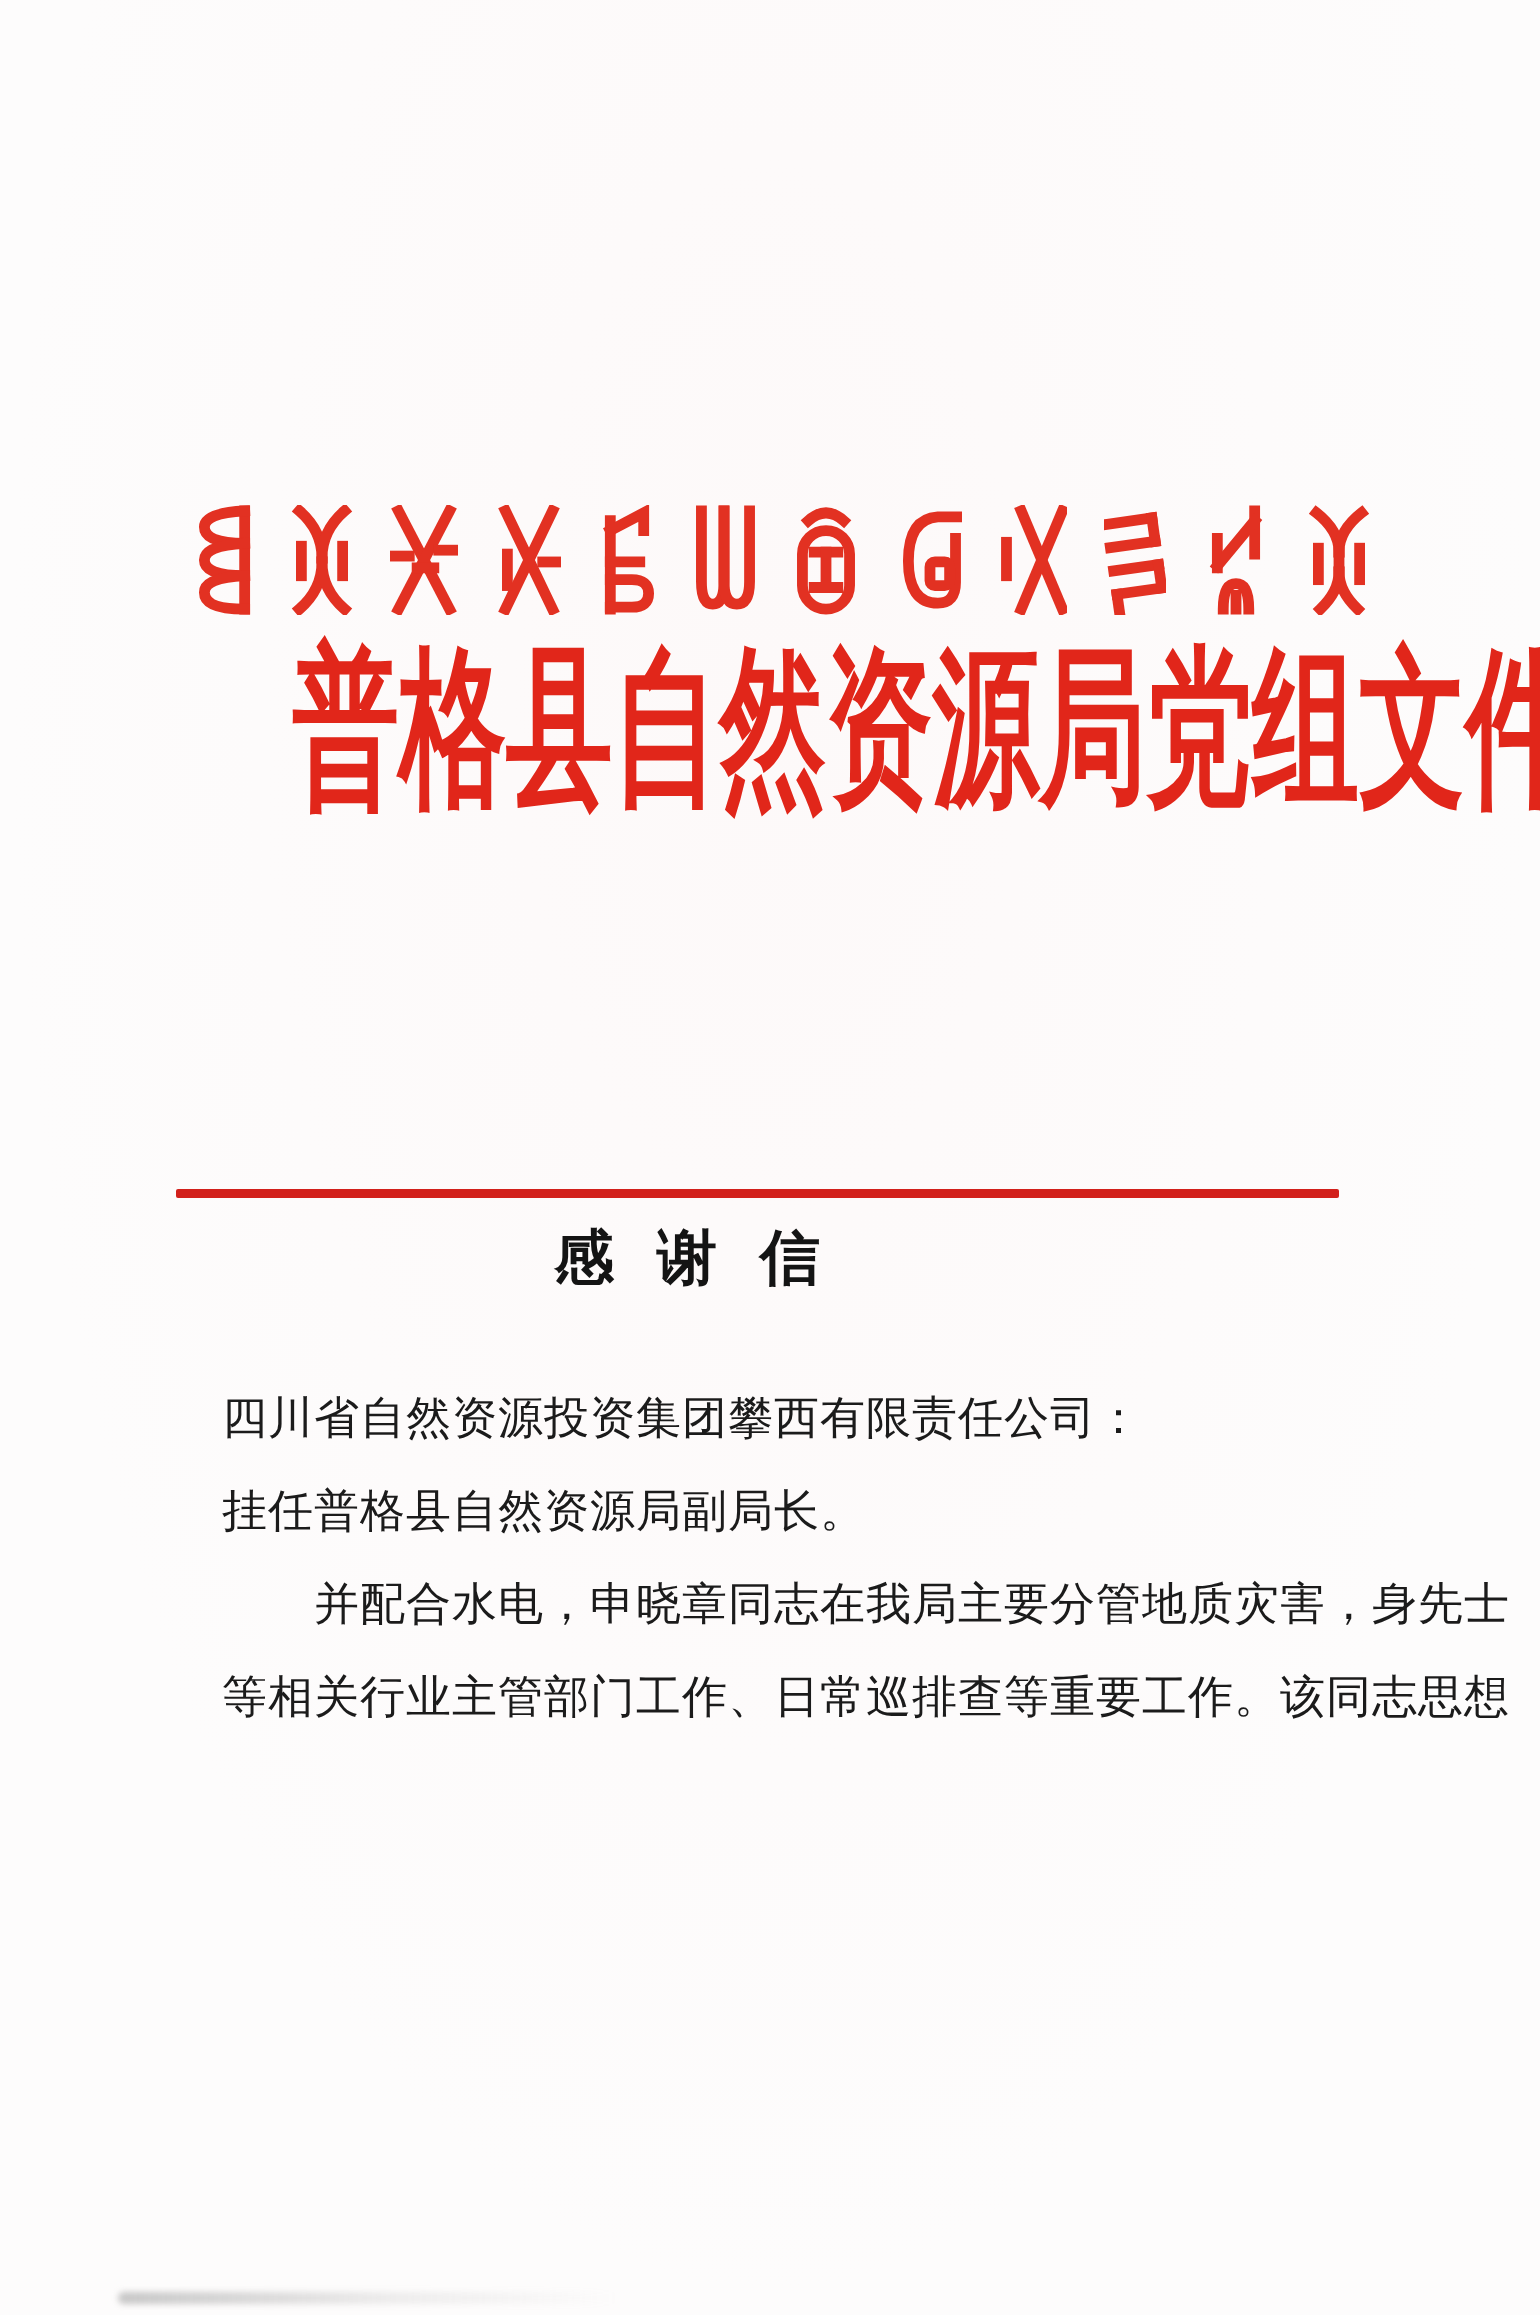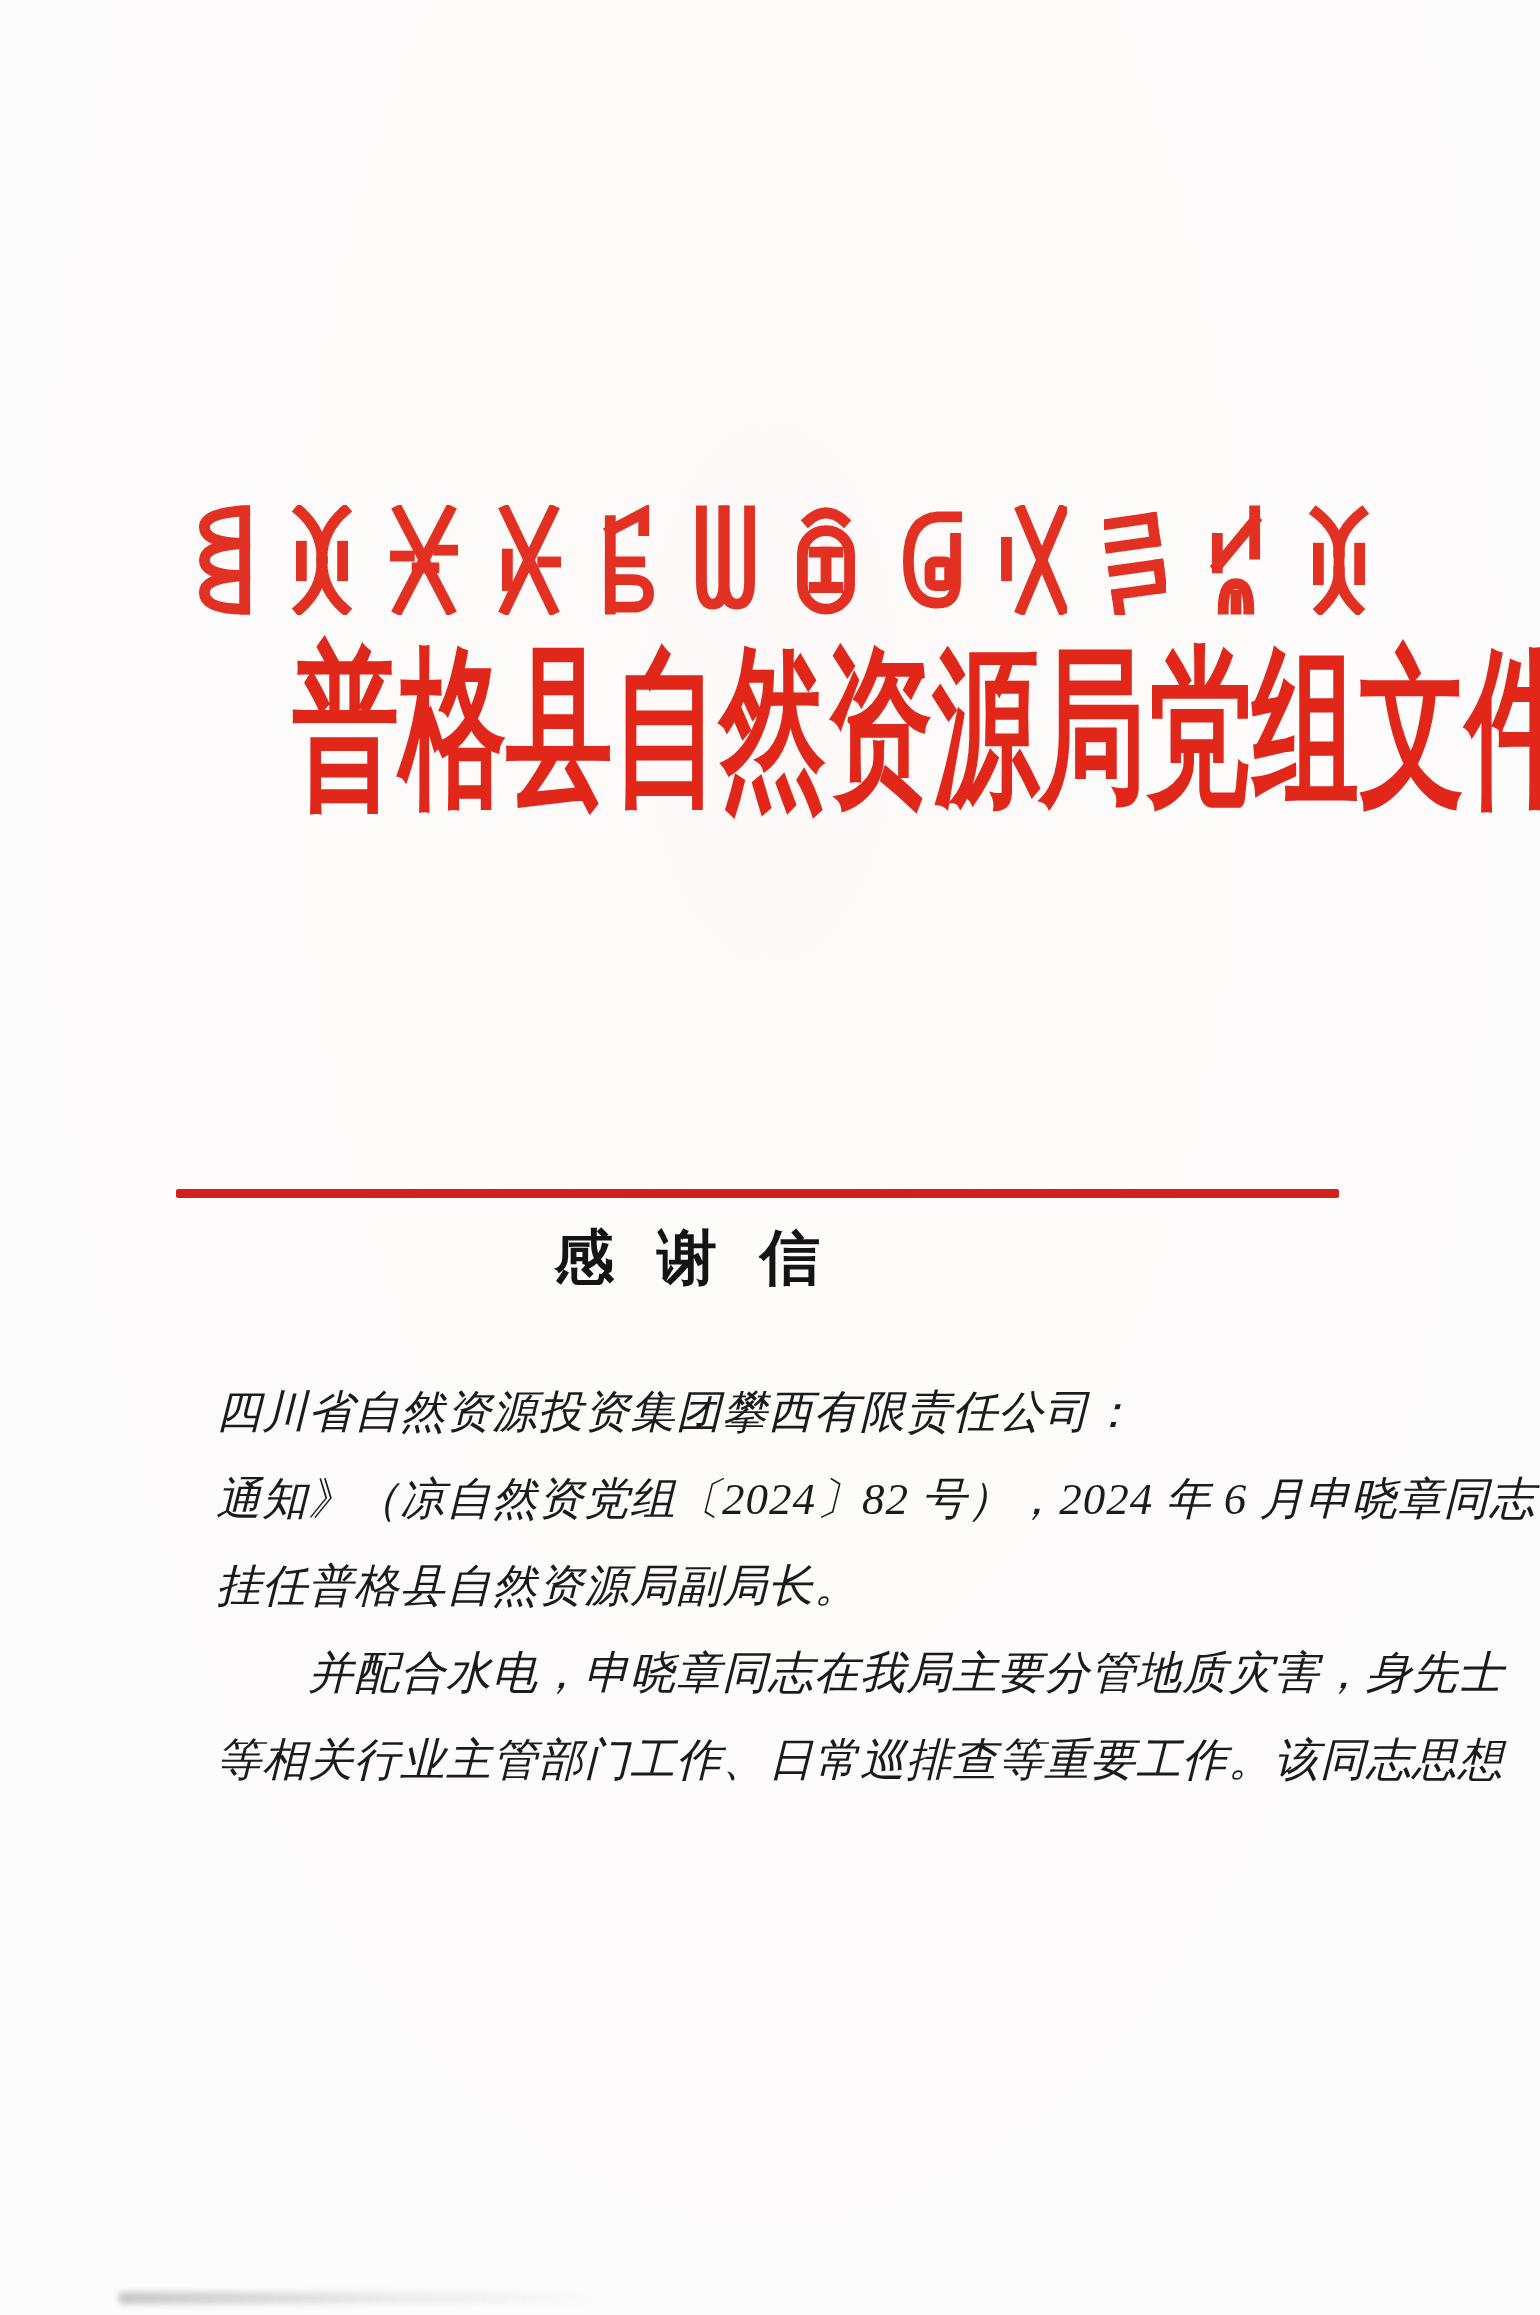--- a/index.html
+++ b/index.html
@@ -68,21 +68,21 @@
 
   
   .body-text {
     position: absolute;
     top: 1369px; left: 216px; width: 1210px;
     font-size: 45px;
     line-height: 87px;
     color: #1b1b1b;
     letter-spacing: 1px;
   }
-  .body-text p { margin: 0; white-space: nowrap; font-style: italic; }
+  .body-text p { margin: 6px; white-space: nowrap; }
   .body-text p.indent { text-indent: 92px; }
 
   
   .scan-smudge {
     position: absolute;
     top: 2292px; left: 118px; width: 500px; height: 12px;
     background: linear-gradient(to right,
       rgba(110,110,110,0.38), rgba(150,150,150,0.15) 55%, rgba(200,200,200,0));
     filter: blur(3px);
     border-radius: 6px;
@@ -177,20 +177,19 @@
   </div>
 
   <h1 class="org-title">普格县自然资源局党组文件</h1>
 
   <div class="red-rule"></div>
 
   <h2 class="letter-title">感 谢 信</h2>
 
   <div class="body-text">
     <p class="line">四川省自然资源投资集团攀西有限责任公司：</p>
-    <p class="line">通知》（凉自然资党组〔2024〕82 号），2024 年 6 月申晓章同志</p>
     <p class="line">挂任普格县自然资源局副局长。</p>
     <p class="line indent">并配合水电，申晓章同志在我局主要分管地质灾害，身先士</p>
     <p class="line">等相关行业主管部门工作、日常巡排查等重要工作。该同志思想</p>
   </div>
 
   <div class="scan-smudge"></div>
 </div>
 
 </body></html>

